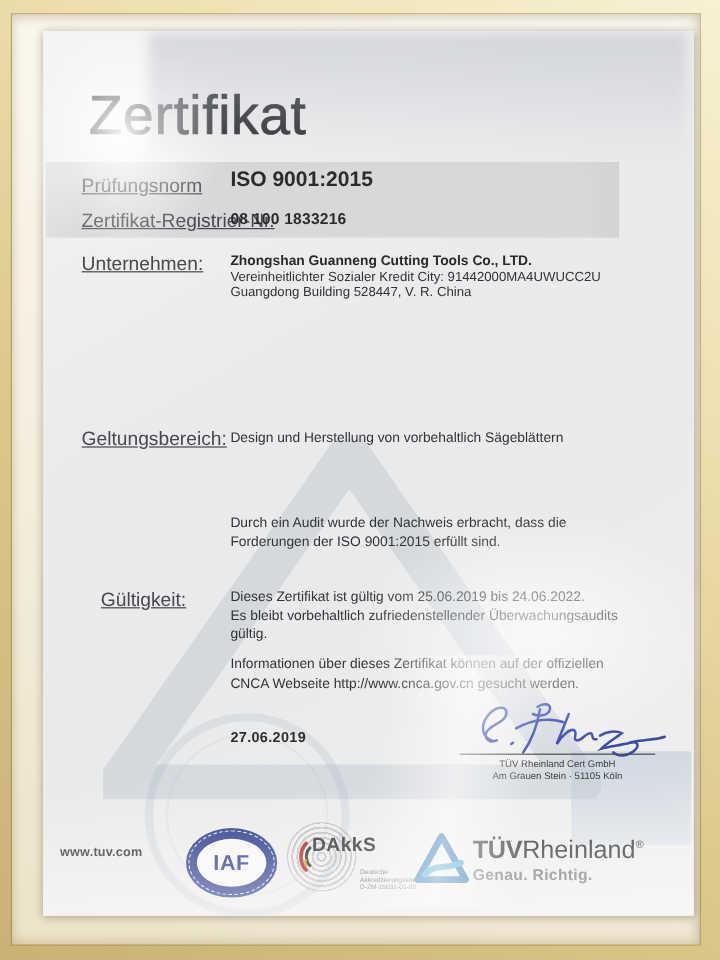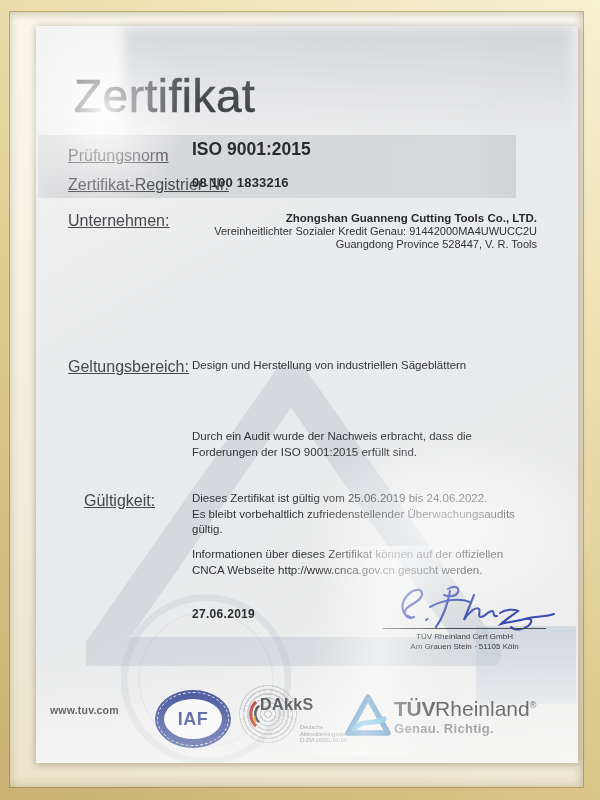--- a/index.html
+++ b/index.html
@@ -79,28 +79,28 @@
 
     <div class="abs z2 title" style="left:38px;top:47px;">Zertifikat</div>
 
     <div class="abs z1 band" style="left:2px;top:109px;width:478px;height:63px;"></div>
     <div class="abs z2 lbl" style="left:32px;top:121px;">Prüfungsnorm</div>
     <div class="abs z2 val-big" style="left:156px;top:113px;">ISO 9001:2015</div>
     <div class="abs z2 lbl" style="left:32px;top:150px;">Zertifikat-Registrier-Nr.</div>
     <div class="abs z2 val-med" style="left:156px;top:149px;">08 100 1833216</div>
 
     <div class="abs z2 lbl" style="left:32px;top:186px;">Unternehmen:</div>
-    <div class="abs z2" style="left:156px;top:185px;width:345px;text-align:right;">
+    <div class="abs z2" style="left:156px;top:185px;width:345px;">
       <div class="company-name">Zhongshan Guanneng Cutting Tools Co., LTD.</div>
-      <div class="body-line">Vereinheitlichter Sozialer Kredit Genau: 91442000MA4UWUCC2U</div>
-      <div class="body-line">Guangdong Province 528447, V. R. Tools</div>
+      <div class="body-line">Vereinheitlichter Sozialer Kredit City: 91442000MA4UWUCC2U</div>
+      <div class="body-line">Guangdong Building 528447, V. R. China</div>
     </div>
 
     <div class="abs z2 lbl" style="left:32px;top:332px;">Geltungsbereich:</div>
-    <div class="abs z2 para-line" style="left:156px;top:332px;">Design und Herstellung von industriellen Sägeblättern</div>
+    <div class="abs z2 para-line" style="left:156px;top:332px;">Design und Herstellung von vorbehaltlich Sägeblättern</div>
 
     <div class="abs z2" style="left:156px;top:403px;">
       <div class="para-line">Durch ein Audit wurde der Nachweis erbracht, dass die</div>
       <div class="para-line">Forderungen der ISO 9001:2015 erfüllt sind.</div>
     </div>
 
     <div class="abs z2 lbl" style="left:48px;top:466px;">Gültigkeit:</div>
     <div class="abs z2" style="left:156px;top:465px;">
       <div class="para-line">Dieses Zertifikat ist gültig vom 25.06.2019 bis 24.06.2022.</div>
       <div class="para-line">Es bleibt vorbehaltlich zufriedenstellender Überwachungsaudits</div>

